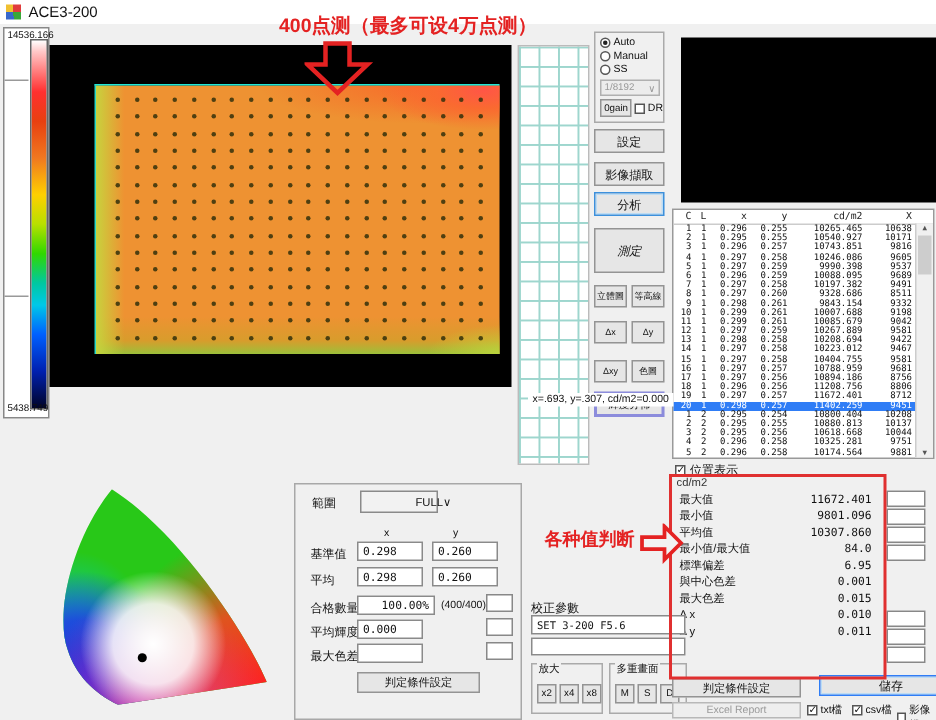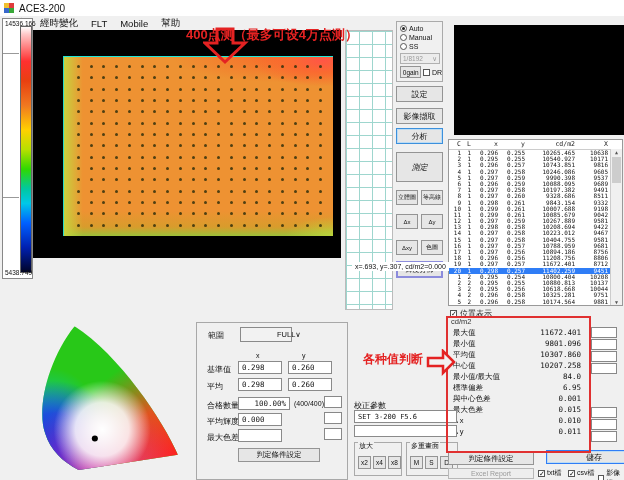--- a/index.html
+++ b/index.html
@@ -32,21 +32,21 @@
   .dotgrid{position:absolute;inset:4px 6px 5px 8px;display:grid;grid-template-columns:repeat(20,1fr);grid-template-rows:repeat(15,1fr);}
   .dotcell{display:flex;align-items:center;justify-content:center;}
   .dot{width:3px;height:3px;border-radius:50%;background:#33300c;opacity:.85;}
   
   .gridsheet{left:345px;top:30px;width:48px;height:280px;background:#fff;border:1px solid #bbb;box-sizing:border-box;
      background-image:linear-gradient(#9ed6ce 1px,transparent 1px),linear-gradient(90deg,#9ed6ce 1px,transparent 1px);
      background-size:13px 13px;}
   .statusline{left:352px;top:262px;font-size:7px;background:#fff;padding:1px 3px;white-space:nowrap;z-index:5;}
   
   .note-red{color:#e42222;font-weight:bold;z-index:9;}
-  .points-note{left:186px;top:8px;font-size:13px;margin-top:18px;}
+  .points-note{left:186px;top:8px;font-size:13px;}
   .values-note{left:363px;top:351px;font-size:12px;}
   .arrow-svg{z-index:9;}
   
   .grpbox{border:1px solid #aaa;background:#f0f0f0;box-sizing:border-box;}
   .capgroup{left:396px;top:21px;width:47px;height:61px;padding:2px 0 0 3px;}
   .radio-row{display:flex;align-items:center;gap:2px;height:9px;}
   .radio{width:7px;height:7px;border:1px solid #555;border-radius:50%;background:#fff;box-sizing:border-box;position:relative;}
   .radio.on:after{content:"";position:absolute;left:1px;top:1px;width:3px;height:3px;border-radius:50%;background:#222;}
   .radio-label{font-size:7px;}
   .shutter{margin-top:2px;width:40px;height:11px;border:1px solid #b0b0b0;background:#ececec;color:#999;font-size:6.5px;display:flex;align-items:center;justify-content:space-between;padding:0 2px;box-sizing:border-box;}
@@ -102,27 +102,20 @@
 </head>
 <body>
 
 <div id="app">
 
   <div class="abs titlebar">
     <span class="appicon"></span>
     <span class="apptitle">ACE3-200</span>
   </div>
 
-  <div class="abs menubar">
-      <span class="menu-item">檔案</span>
-      <span class="menu-item">經時變化</span>
-      <span class="menu-item">FLT</span>
-      <span class="menu-item">Mobile</span>
-      <span class="menu-item">幫助</span>
-    </div>
 
   <div class="abs scalepanel">
     <span class="scale-num" style="top:1px;">14536.166</span>
     <div class="scalebar"></div>
     <div class="scale-div" style="top:34px;"></div>
     <div class="scale-div" style="top:178px;"></div>
     <span class="scale-num" style="top:250px;">5438.749</span>
   </div>
 
   <div class="abs heat-black">
@@ -1316,24 +1309,20 @@
           <span class="vlabel">最大值</span>
           <span class="vvalue">11672.401</span>
         </div>
         <div class="vrow">
           <span class="vlabel">最小值</span>
           <span class="vvalue">9801.096</span>
         </div>
         <div class="vrow">
           <span class="vlabel">平均值</span>
           <span class="vvalue">10307.860</span>
-        </div>
-        <div class="vrow">
-          <span class="vlabel">中心值</span>
-          <span class="vvalue">10207.258</span>
         </div>
         <div class="vrow">
           <span class="vlabel">最小值/最大值</span>
           <span class="vvalue">84.0</span>
         </div>
         <div class="vrow">
           <span class="vlabel">標準偏差</span>
           <span class="vvalue">6.95</span>
         </div>
       </div>

